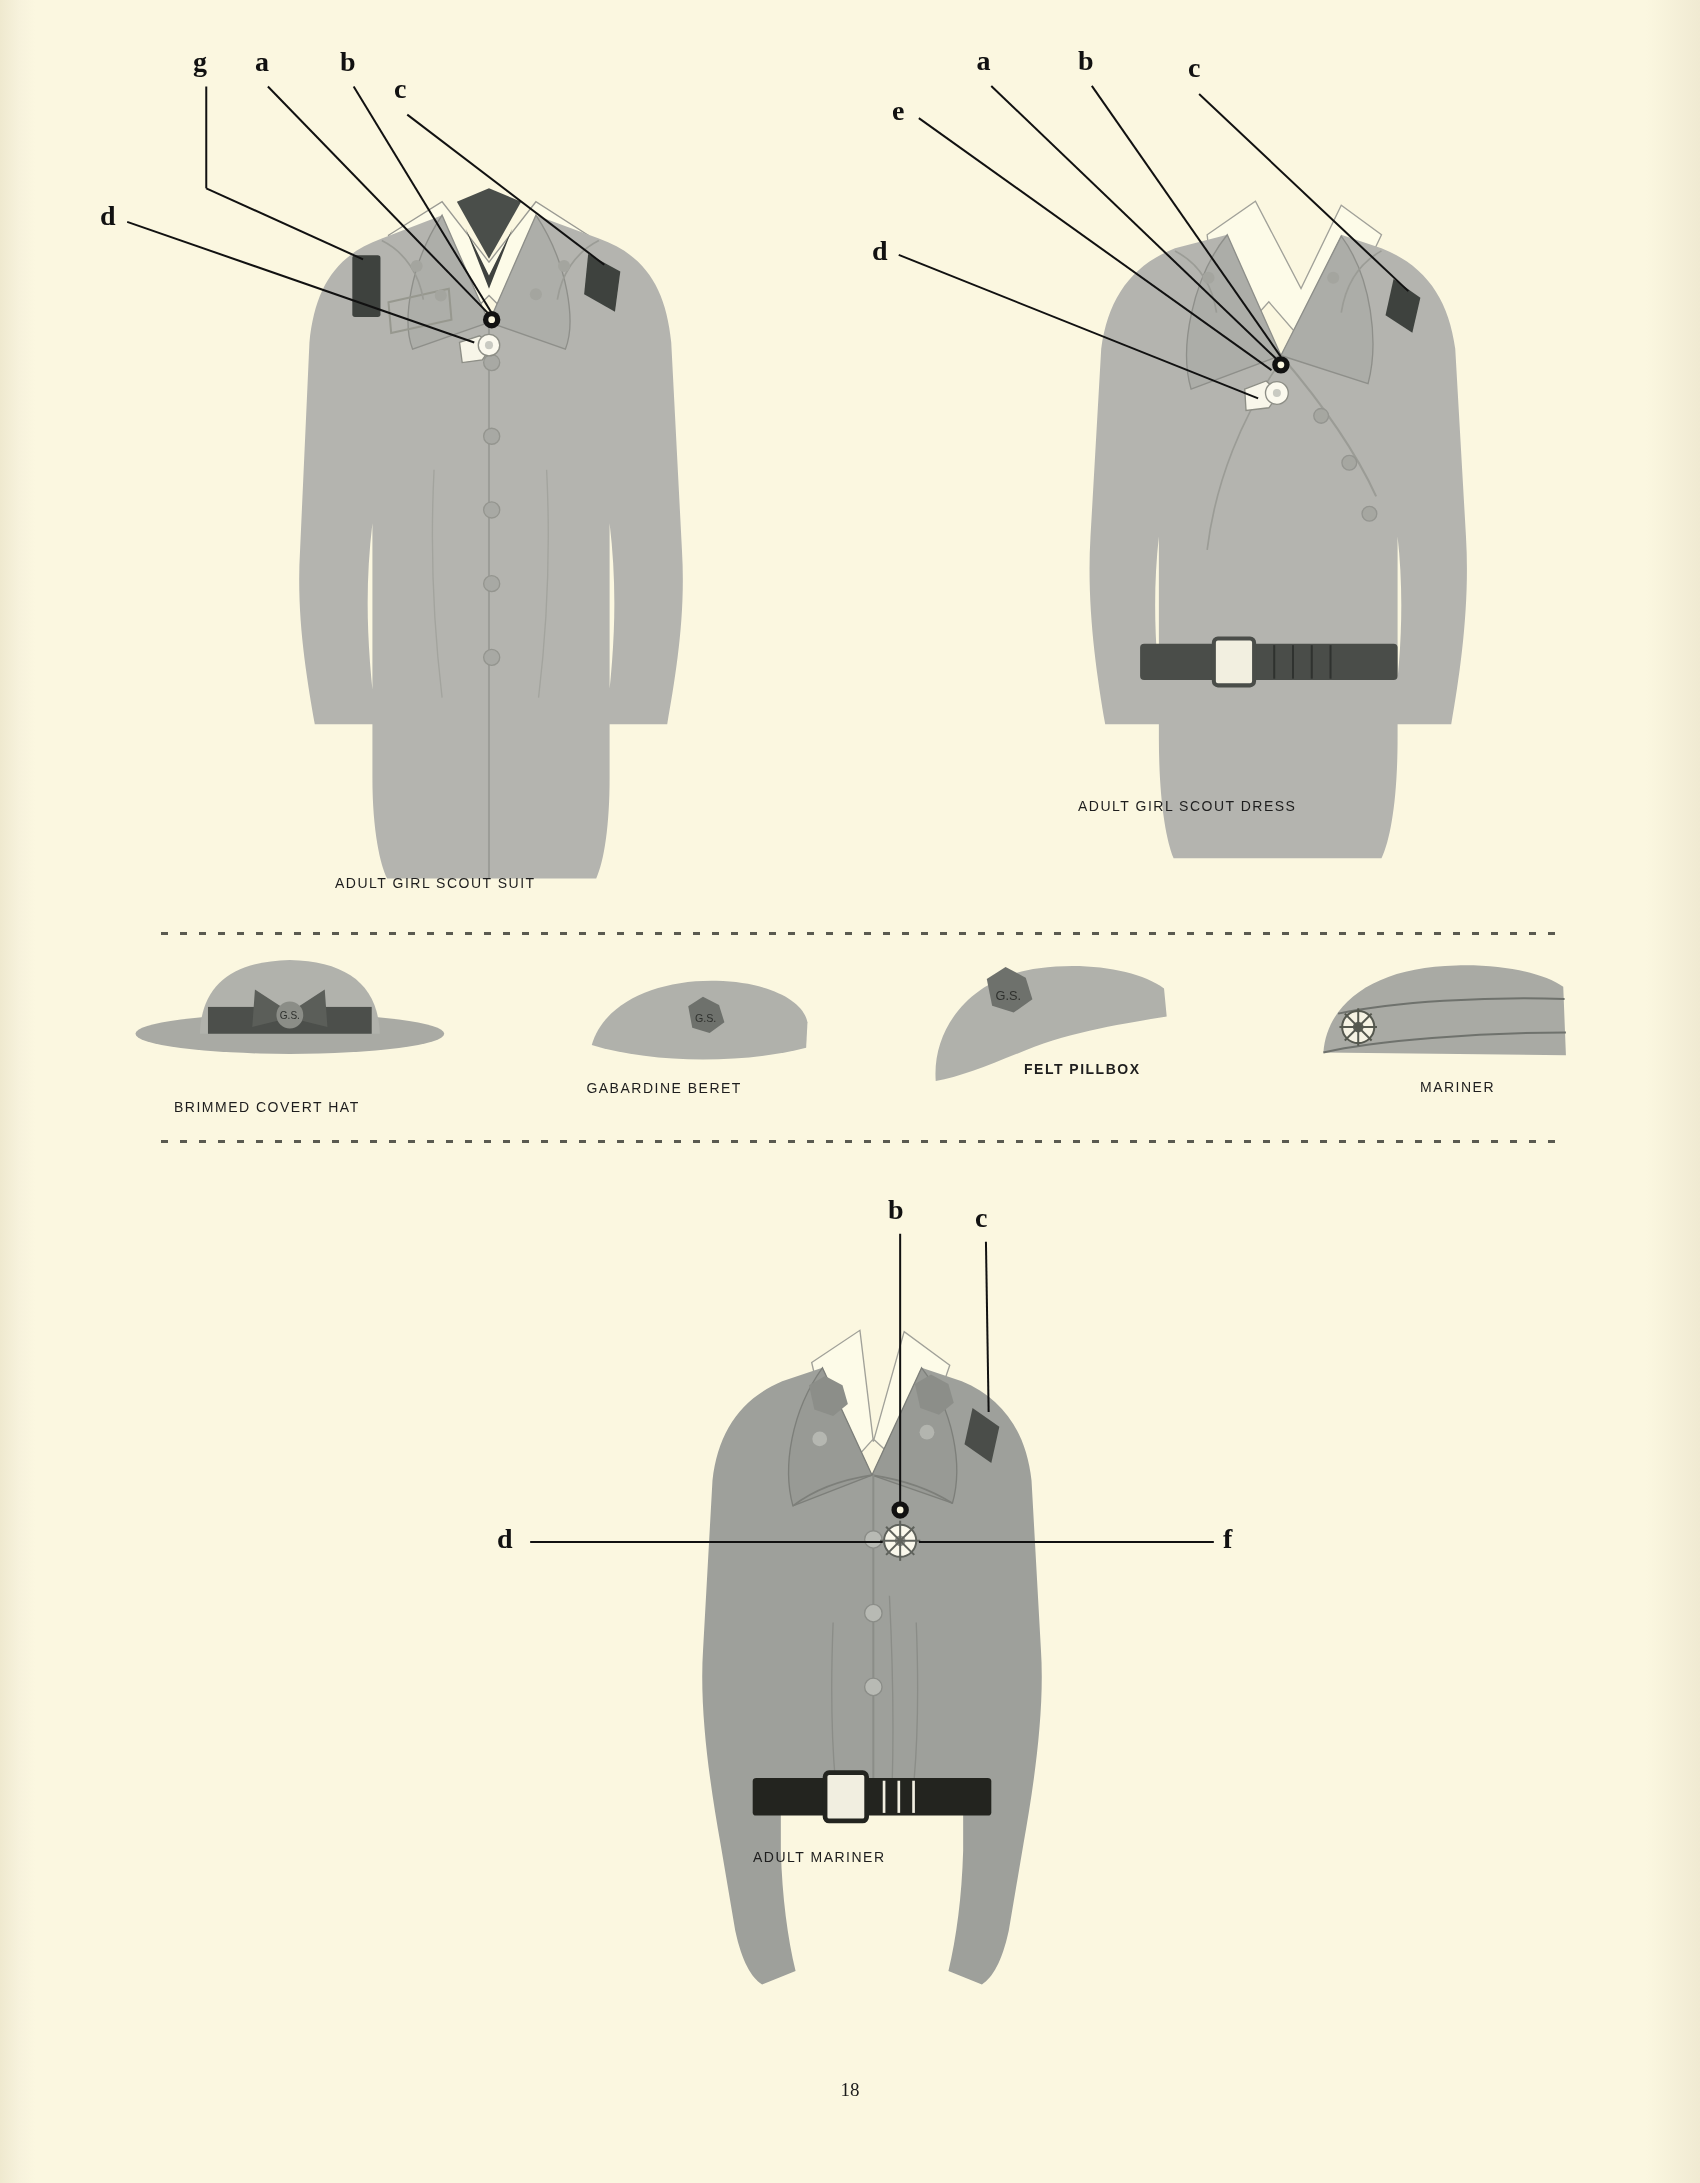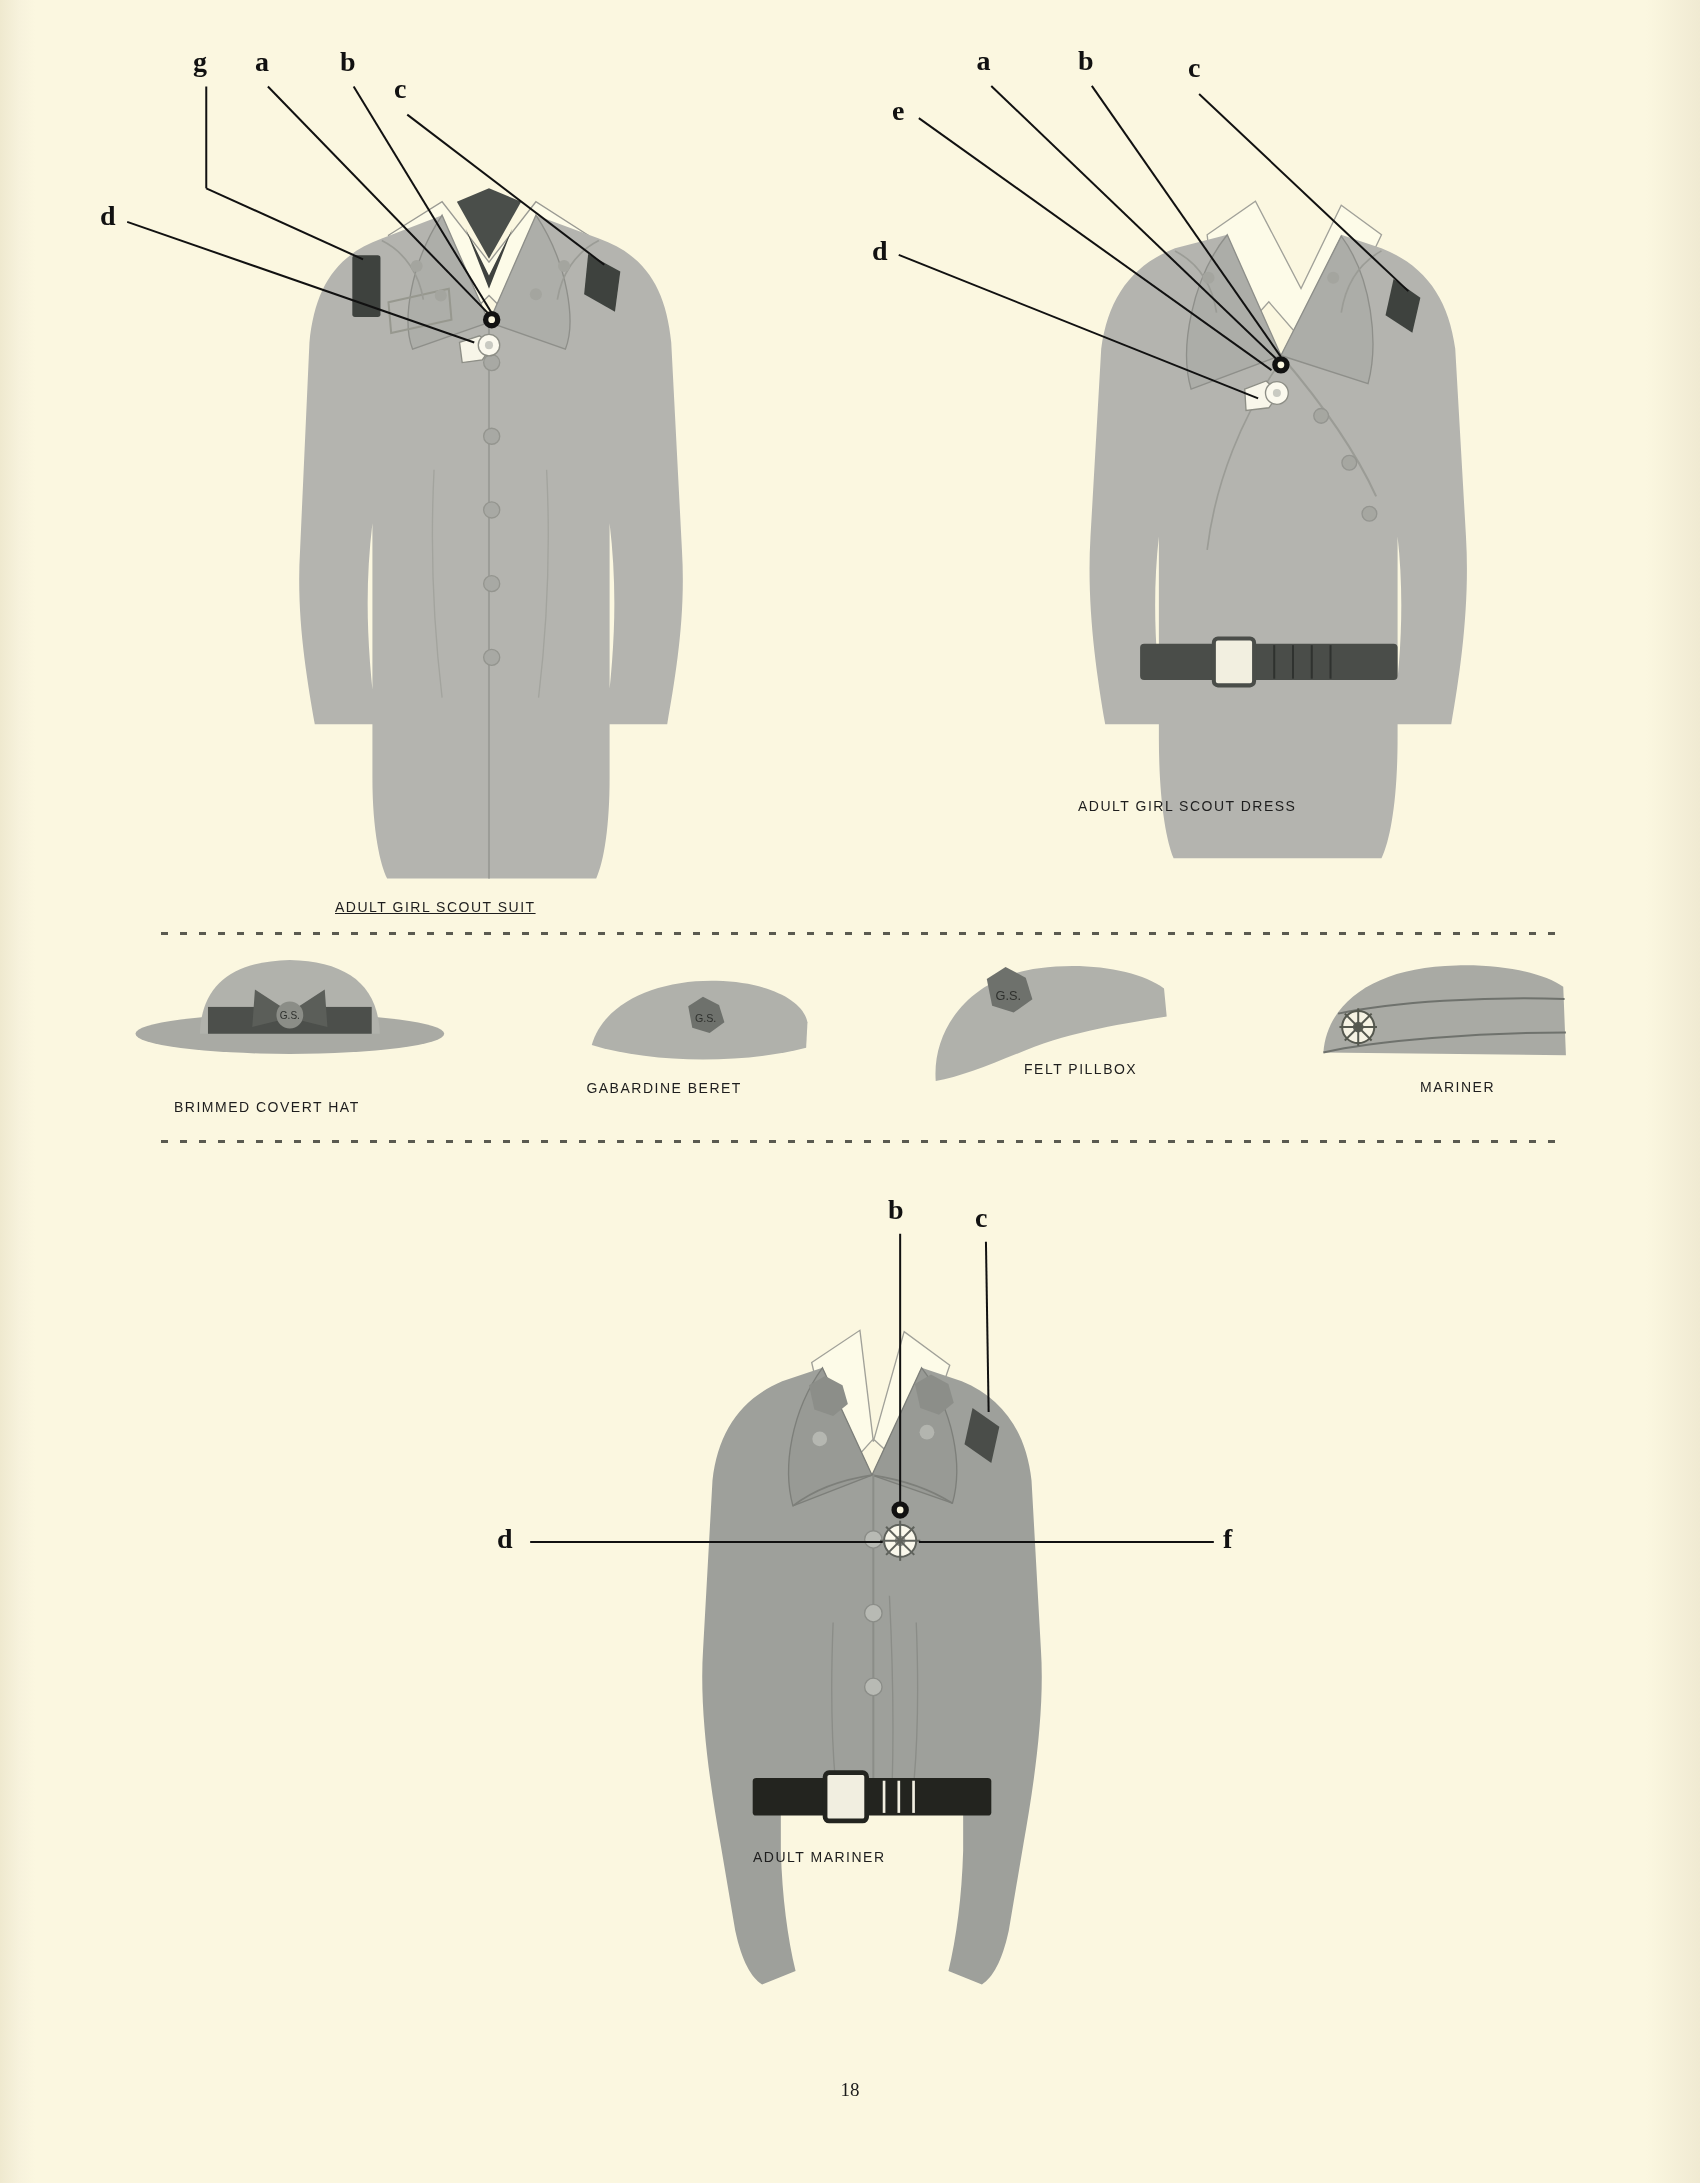--- a/index.html
+++ b/index.html
@@ -127,21 +127,21 @@
       <line x1="278" y1="-10" x2="572" y2="214" stroke="#111" stroke-width="3"></line>
       <line x1="-140" y1="150" x2="378" y2="330" stroke="#111" stroke-width="3"></line>
     </svg>
 
     <div class="lbl" style="left:-28px;top:-75px;">g</div>
     <div class="lbl" style="left:34px;top:-75px;">a</div>
     <div class="lbl" style="left:119px;top:-75px;">b</div>
     <div class="lbl" style="left:173px;top:-48px;">c</div>
     <div class="lbl" style="left:-121px;top:79px;">d</div>
 
-    <div class="cap" style="left:114px;top:778px;text-decoration:underline;">ADULT GIRL SCOUT SUIT</div>
+    <div class="cap" style="left:114px;top:754px;">ADULT GIRL SCOUT SUIT</div>
   </div>
 
   <div class="fig" style="left:1006px;top:134px;width:523px;height:738px;">
 
     <svg width="523" height="738" viewBox="0 0 780 1100">
 
       <path d="M300 150 L372 100 L440 230 L500 106 L560 150 L470 340 L392 250 L320 330 Z" fill="#fdfbe8" stroke="#a1a199" stroke-width="2"></path>
 
       <path d="M252 170
                C186 196 152 246 142 320
@@ -231,21 +231,21 @@
     <div class="cap" style="left:9.4px;top:114px;">GABARDINE BERET</div>
   </div>
 
   <div class="fig" style="left:925px;top:952px;width:282px;height:174px;">
     <svg width="282" height="148" viewBox="0 0 420 220">
       <path d="M16 192 C10 112 70 36 170 24 C246 14 320 28 356 54 L360 96
                C300 106 220 118 150 146 C96 168 52 186 16 192 Z" fill="#b0b1ab"></path>
       <path d="M92 40 l28 -18 30 16 10 32 -28 20 -32 -10 z" fill="#6e716c"></path>
       <text x="124" y="72" font-size="19" text-anchor="middle" fill="#2f312e" font-family="Liberation Sans, sans-serif">G.S.</text>
     </svg>
-    <div class="cap" style="left:99px;top:109px;">FELT PILLBOX</div>
+    <div class="cap" style="left:99px;top:109px;font-weight:bold;">FELT PILLBOX</div>
   </div>
 
   <div class="fig" style="left:1314px;top:952px;width:268px;height:174px;">
     <svg width="268" height="134" viewBox="0 0 400 200">
       <path d="M14 150 C20 72 96 22 212 20 C284 18 344 32 372 52 L376 154 Z" fill="#a9aaa4"></path>
       <path d="M14 150 C90 132 250 120 376 120" fill="none" stroke="#6f726d" stroke-width="3"></path>
       <path d="M36 92 C120 74 260 66 374 70" fill="none" stroke="#6f726d" stroke-width="3"></path>
       <circle cx="66" cy="112" r="24" fill="#f6f3e4" stroke="#55584f" stroke-width="3"></circle>
       <circle cx="66" cy="112" r="8" fill="#5a5d56"></circle>
       <g stroke="#55584f" stroke-width="3">

